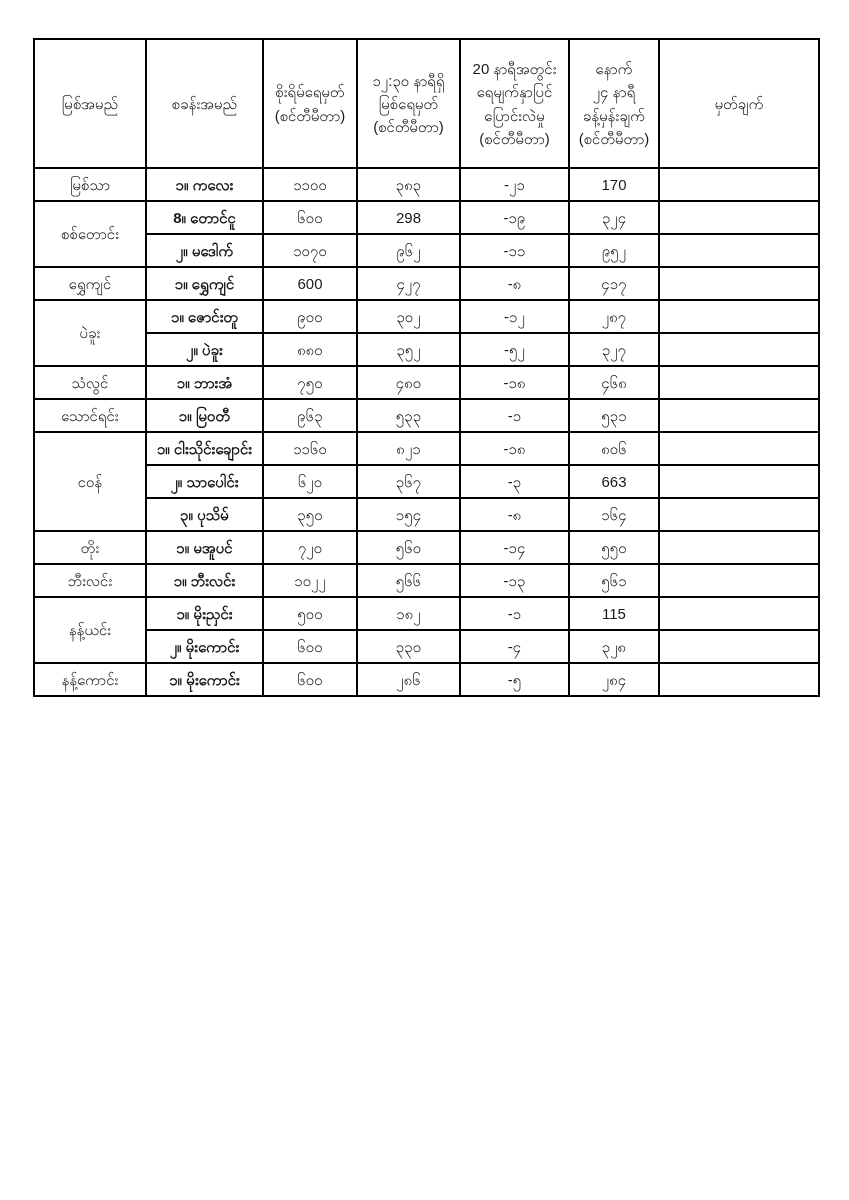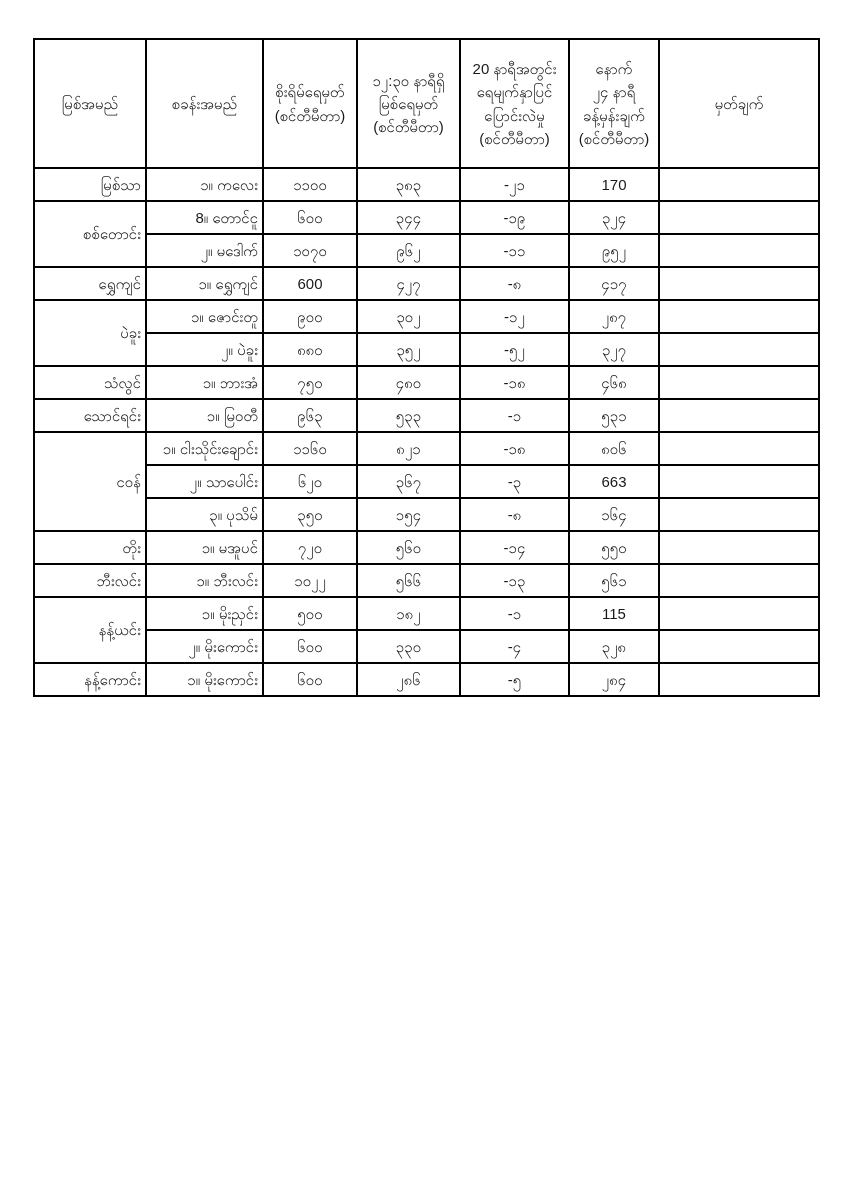--- a/index.html
+++ b/index.html
@@ -30,22 +30,22 @@
     vertical-align: middle;
     overflow: hidden;
   }
   thead th {
     height: 129px;
     font-weight: normal;
     text-align: center;
     white-space: pre-line;
   }
   tbody td { height: 33px; }
-  td.river-cell   { text-align: right; padding-left: 8px;  white-space: nowrap; }
-  td.station-cell { text-align: right; padding-left: 5px;  white-space: nowrap; }
+  td.river-cell   { text-align: center; padding-left: 8px;  white-space: nowrap; }
+  td.station-cell { text-align: center; padding-left: 5px;  white-space: nowrap; font-weight: bold; }
   td.num-cell     { text-align: center; }
   td.remark-cell  { }
 </style>
 </head>
 <body>
 
 <div class="page">
   <table class="river-table">
     <colgroup>
       <col style="width:112px">
@@ -83,21 +83,21 @@
           <td class="num-cell">၁၁၀၀</td>
           <td class="num-cell">၃၈၃</td>
           <td class="num-cell">-၂၁</td>
           <td class="num-cell">170</td>
           <td class="remark-cell"></td>
         </tr>
         <tr>
           <td class="river-cell" rowspan="2">စစ်တောင်း</td>
           <td class="station-cell">8။ တောင်ငူ</td>
           <td class="num-cell">၆၀၀</td>
-          <td class="num-cell">၃၄၄</td>
+          <td class="num-cell">298</td>
           <td class="num-cell">-၁၉</td>
           <td class="num-cell">၃၂၄</td>
           <td class="remark-cell"></td>
         </tr>
         <tr>
           <td class="station-cell">၂။ မဒေါက်</td>
           <td class="num-cell">၁၀၇၀</td>
           <td class="num-cell">၉၆၂</td>
           <td class="num-cell">-၁၁</td>
           <td class="num-cell">၉၅၂</td>

